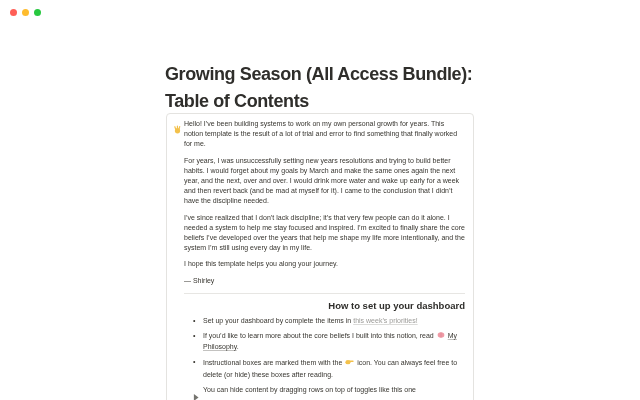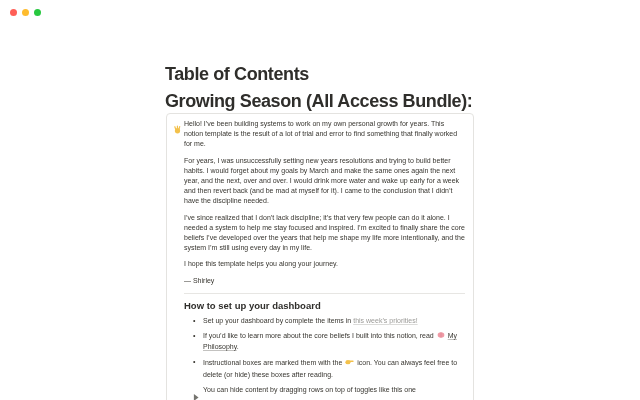--- a/index.html
+++ b/index.html
@@ -31,21 +31,21 @@
     background:#ffffff;
   }
   .callout-icon{width:13px;flex:none;padding-top:1px;text-align:center;}
   .callout-body{flex:1;min-width:0;}
 
   .para{font-size:7px;line-height:10.2px;margin:0 0 6px;color:#37352f;}
   .sig{font-size:7px;line-height:10.2px;margin:0;color:#37352f;}
 
   .divider{border:none;border-top:1px solid #e7e6e3;margin:7px 0 6px;height:0;}
 
-  .heading{font-size:9.5px;font-weight:700;line-height:12px;margin:0 0 4px;color:#2f2e2b;}
+  .heading{font-size:9.5px;font-weight:700;line-height:12px;margin:0 0 4px;color:#2f2e2b;text-align:right;}
 
   .li{display:flex;align-items:flex-start;padding-left:9px;margin:0 0 5px;}
   .li-marker{width:10px;flex:none;font-size:7px;line-height:10.2px;color:#37352f;}
   .li-text{flex:1;min-width:0;font-size:7px;line-height:10.2px;color:#37352f;}
 
   .gray-link{
     color:#9b9a97;cursor:pointer;
     text-decoration:underline;text-decoration-color:rgba(55,53,47,.18);text-underline-offset:1px;
   }
   .page-link{
@@ -61,22 +61,22 @@
 </head>
 <body>
 
 <div class="traffic">
   <span class="t-close"></span>
   <span class="t-min"></span>
   <span class="t-zoom"></span>
 </div>
 
 <div class="title">
+  <div>Growing Season (All Access Bundle):</div>
   <div>Table of Contents</div>
-  <div>Growing Season (All Access Bundle):</div>
 </div>
 
 <div class="callout">
   <div class="callout-icon">
     <svg width="9" height="9" viewBox="0 0 12 12" aria-hidden="true">
       <g fill="#f3c14b">
         <ellipse cx="6" cy="7.6" rx="3.5" ry="3.6"></ellipse>
         <rect x="2.2" y="1.4" width="1.6" height="5" rx="0.8" transform="rotate(-18 3 3.9)"></rect>
         <rect x="5.1" y="0.6" width="1.6" height="5.6" rx="0.8"></rect>
         <rect x="7.7" y="1.2" width="1.6" height="5" rx="0.8" transform="rotate(14 8.5 3.7)"></rect>

